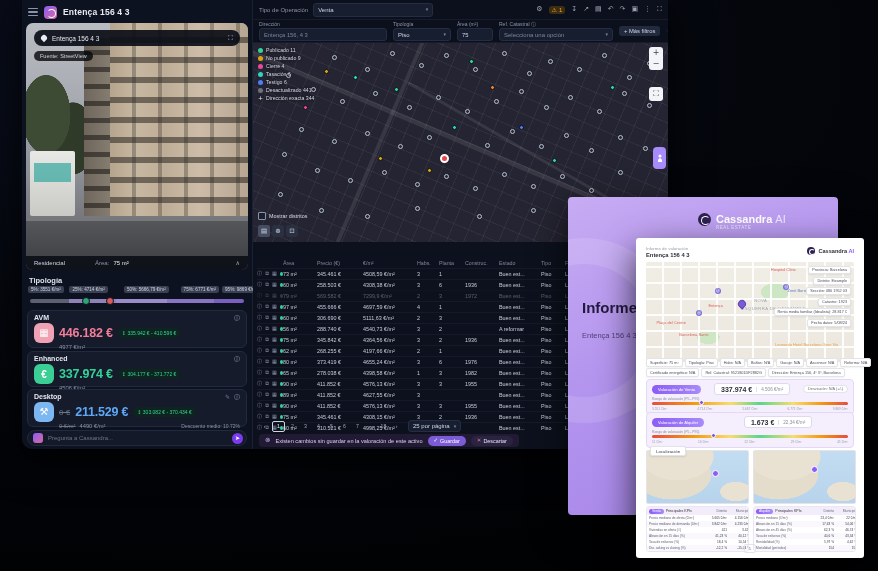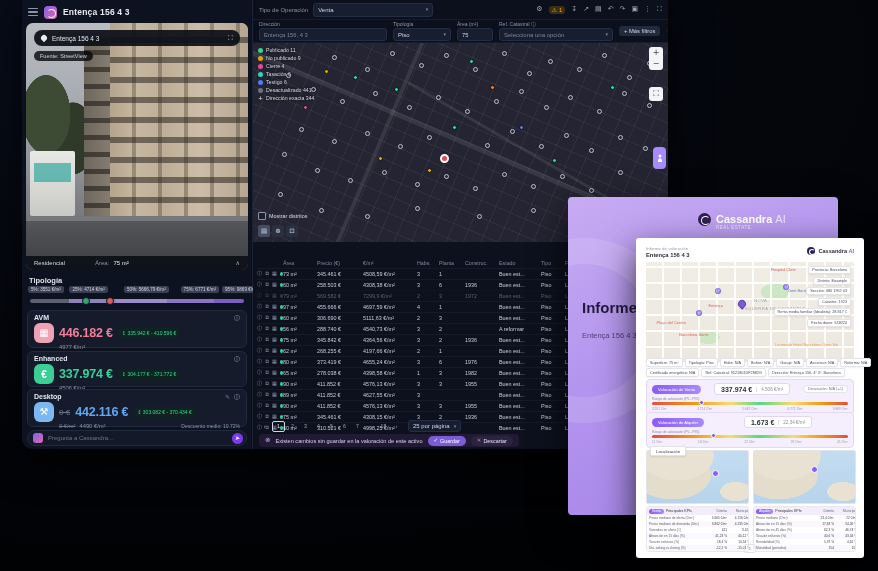--- a/index.html
+++ b/index.html
@@ -302,21 +302,21 @@
       <div class="vcard" style="top:389px;height:38px">
         <div class="hd">
             <span>Desktop</span>
             <span class="sp"></span>
           <span class="ici ico">✎</span>
           <span class="ici ico">ⓘ</span>
           </div>
         <div class="vrow">
           <span class="vicon ico" style="background:#7db7f2">⚒</span>
           <span class="strike" style="font-size:8px">0 €</span>
-          <span class="vval" style="color:#5ea8f7">442.116 €</span>
+          <span class="vval" style="color:#5ea8f7">211.529 €</span>
           <span class="vrange"><span class="ico">↕</span> <span>303.082 € - 370.434 €</span></span>
         </div>
         <div class="vsub">
           <span class="strike">0 €/m²</span>
           <span>4490 €/m²</span>
           <span class="vdisc">Descuento medio: 10.72%</span>
         </div>
       </div>
 
       <div id="ask">

